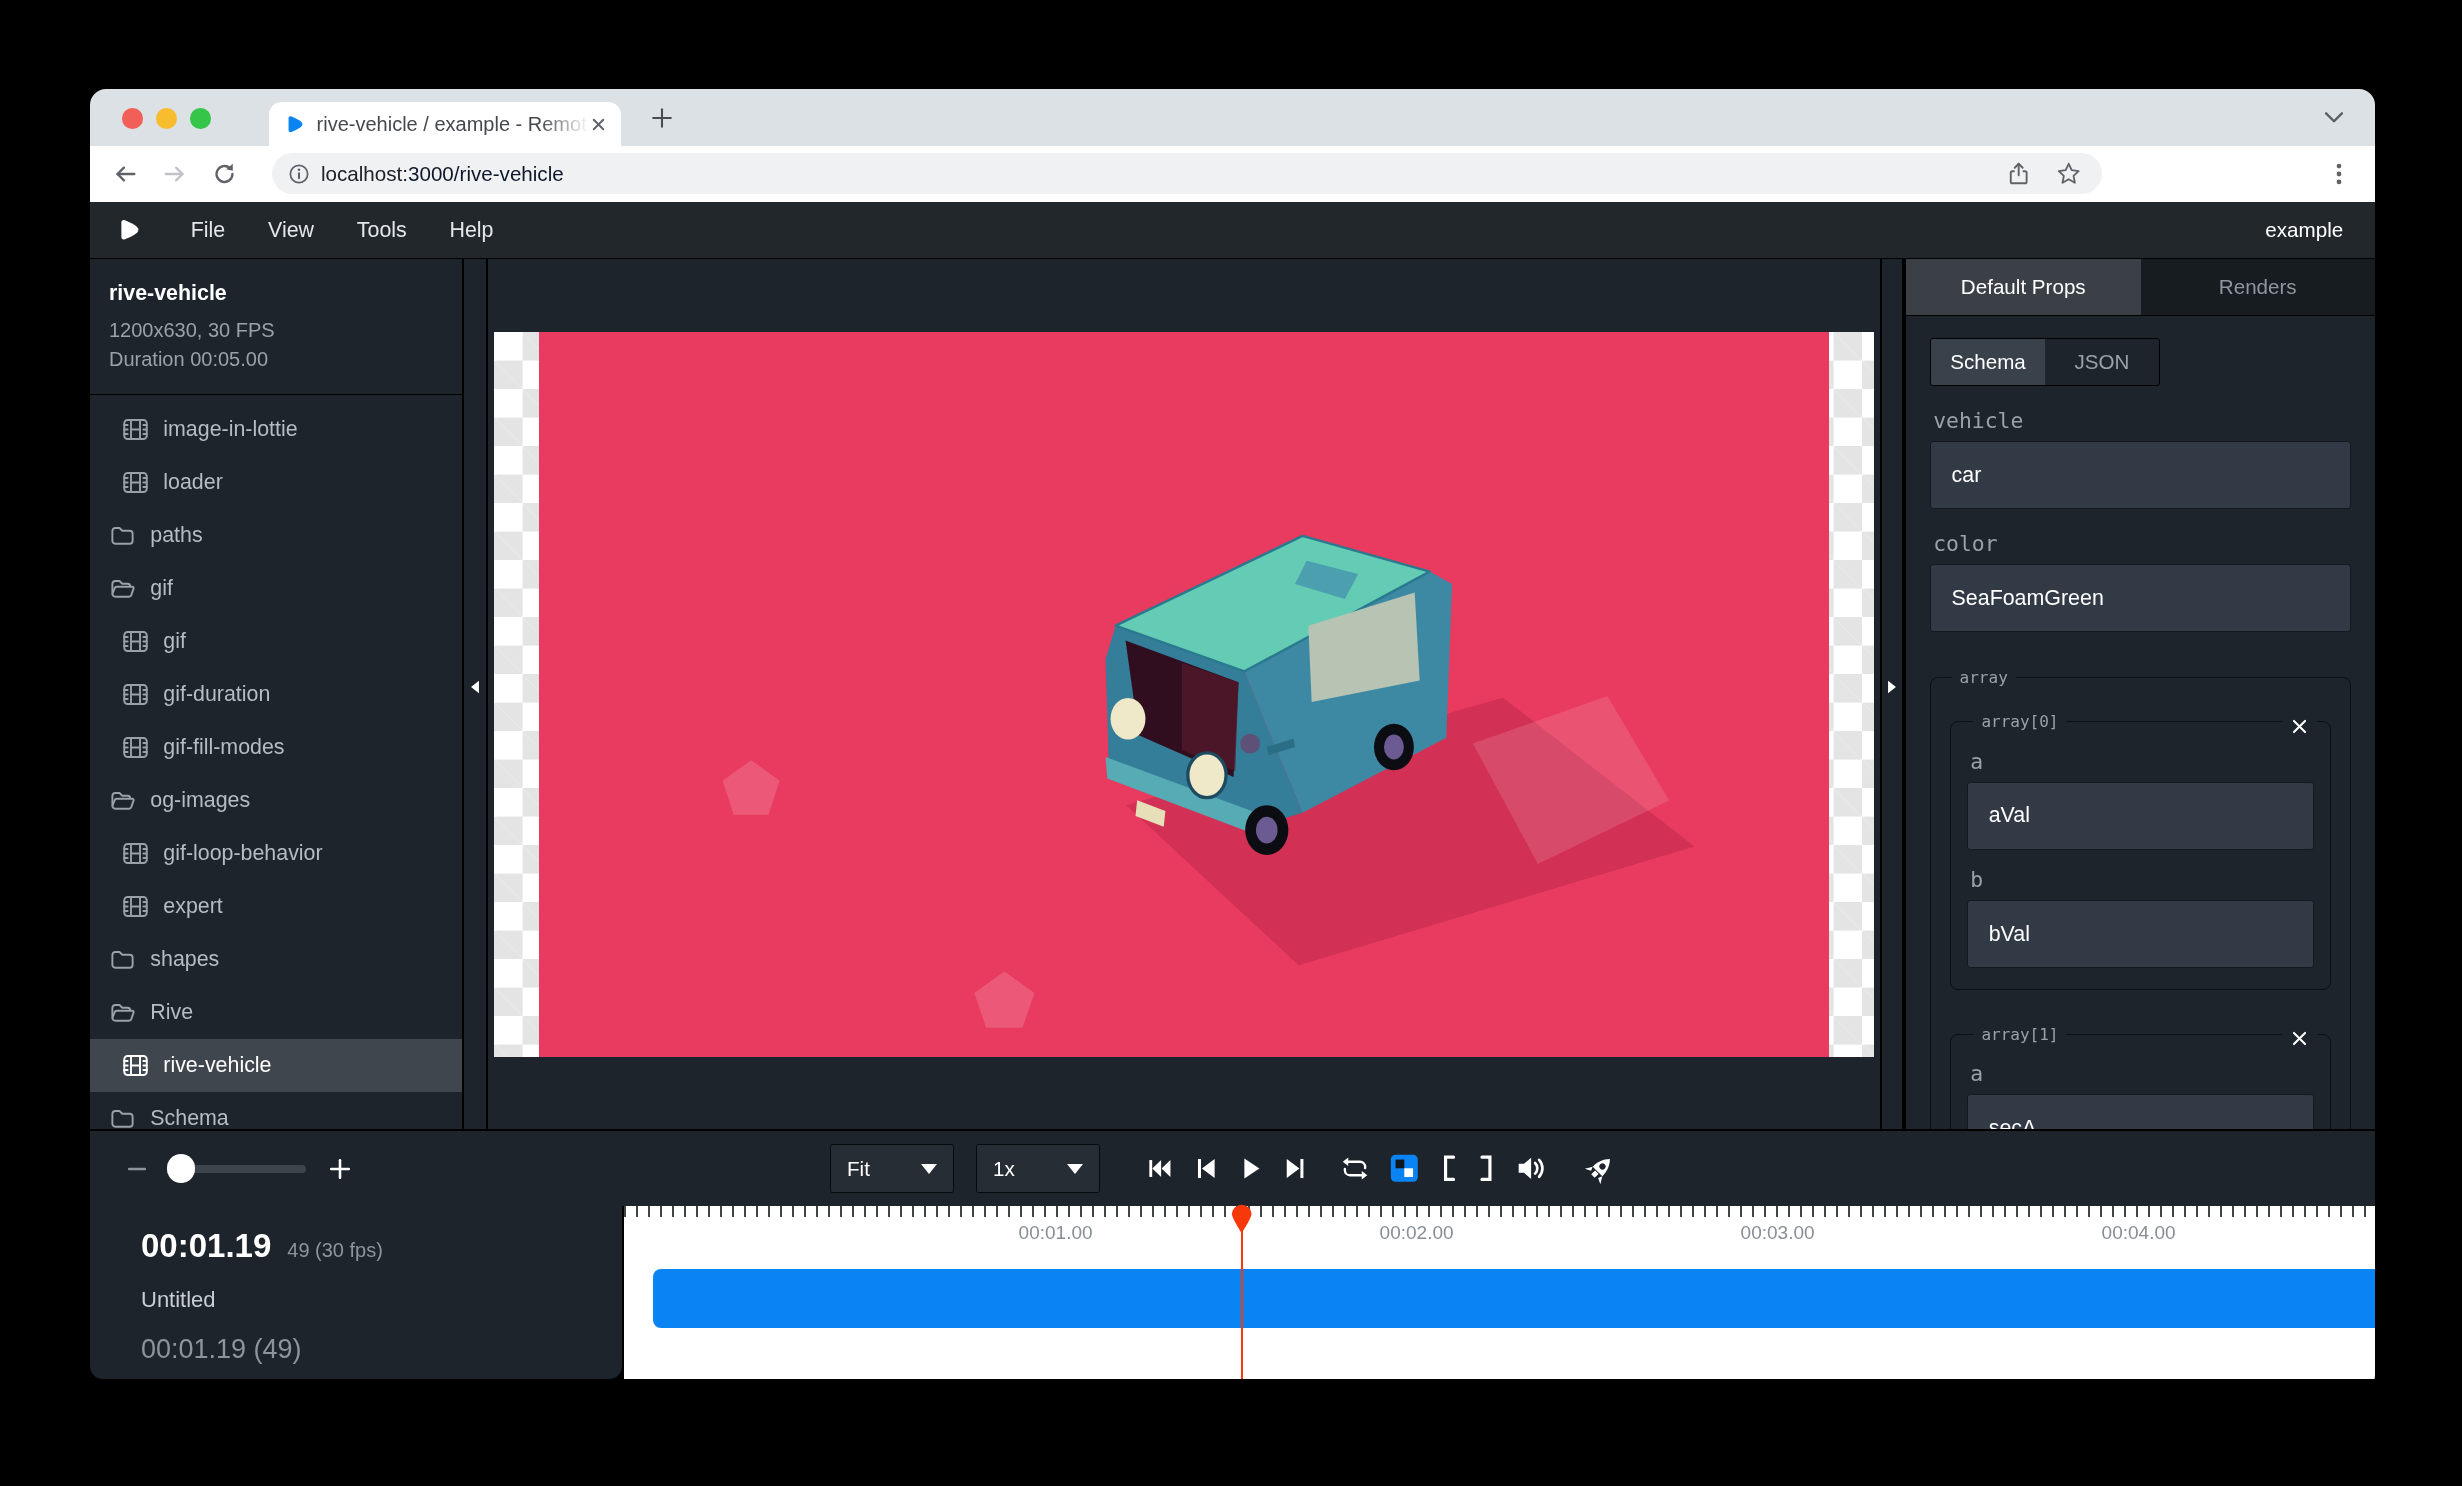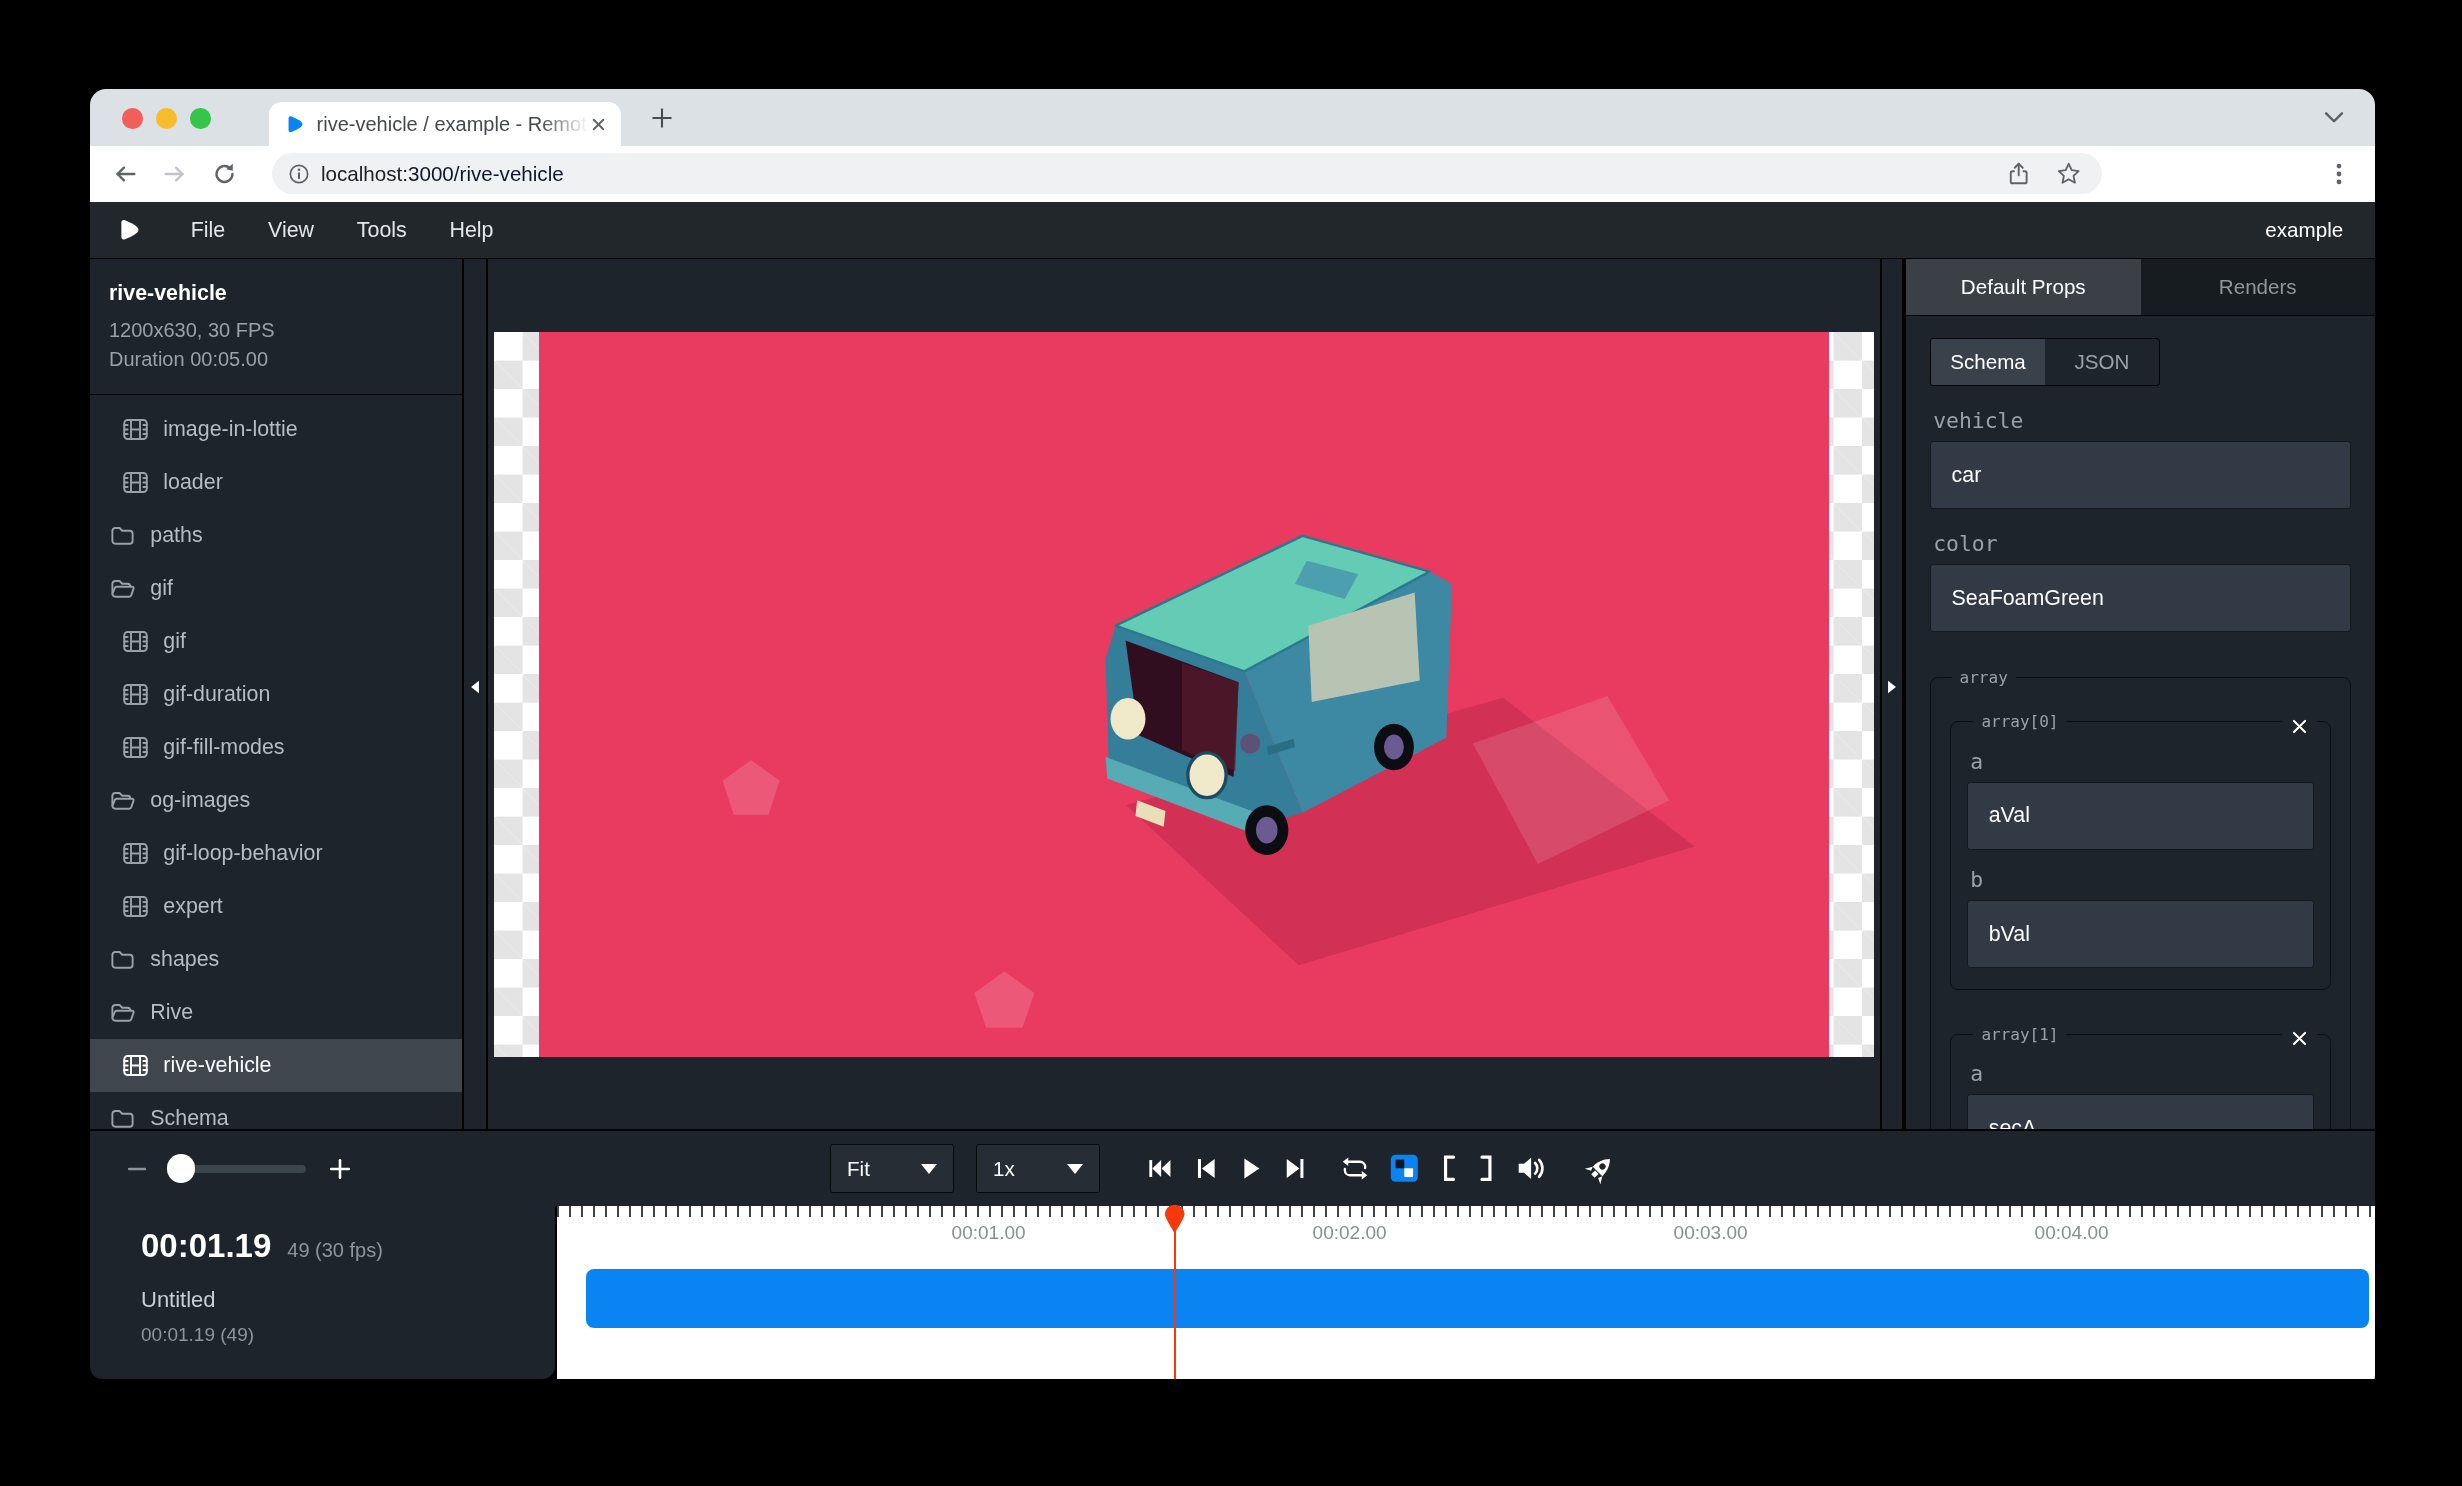--- a/index.html
+++ b/index.html
@@ -100,27 +100,27 @@
     display:flex; align-items:center; padding:0 16px; color:#fff; font-size:20.6px; }
   .dd + .dd { margin-left:22px; }
   .caret { margin-left:auto; width:0; height:0; border-left:8px solid transparent;
     border-right:8px solid transparent; border-top:10.3px solid #fff; }
   .transport { display:flex; align-items:center; gap:19px; margin-left:46px; }
   .toggles { display:flex; align-items:center; gap:20.6px; margin-left:32px; }
   .rocketwrap { margin-left:36px; }
 
   
   .timelinerow { height:185px; background:#000; display:flex; flex:none; }
-  .tl-left { width:465px; height:173px; background:#1e242b; border-radius:0 0 12.7px 12.7px;
+  .tl-left { width:532px; height:173px; background:#1e242b; border-radius:0 0 12.7px 12.7px;
     margin-right:1.6px; padding:20.6px 0 0 51px; flex:none; }
   .time-row { display:flex; align-items:baseline; gap:16px; }
   .cur { font-size:33px; font-weight:bold; color:#fff; }
   .fr { font-size:20px; color:#8d959c; }
   .trackname { margin-top:22px; font-size:22px; color:#c9ced3; }
-  .trackdur { margin-top:11px; font-size:19px; color:#8d959c; }
+  .trackdur { margin-top:21px; font-size:27px; color:#8d959c; }
   .tl-right { flex:1; height:173px; background:#ffffff; position:relative; min-width:0; }
   .ruler { position:absolute; top:0; left:0; right:0; height:41px; }
   .ruler::before { content:""; position:absolute; top:0; left:0; right:0; height:11px;
     background:repeating-linear-gradient(90deg,#3f4449 0 1.6px,transparent 1.6px 12px); }
   .rlabel { position:absolute; top:16px; transform:translateX(-50%); font-size:19px; color:#868e96; }
   .bar { position:absolute; left:29px; top:63px; width:1783px; height:59px; background:#0b84f3; border-radius:8px; }
   .playhead { position:absolute; left:617px; top:0; bottom:0; width:2.4px; background:#f6380b; }
   .ph-head { position:absolute; top:-1.6px; left:-9.5px; }
 
   svg.glyph { display:block; }

